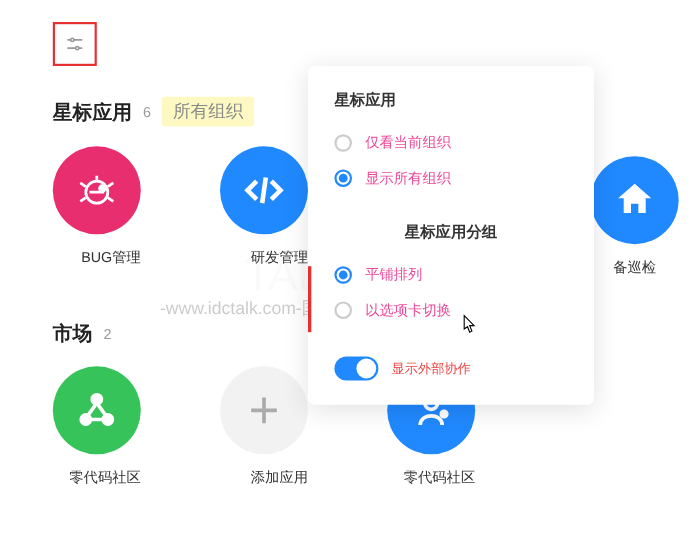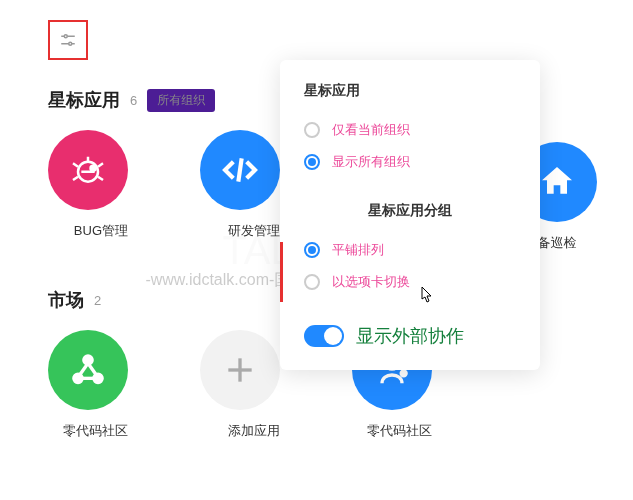--- a/index.html
+++ b/index.html
@@ -11,44 +11,44 @@
   .search { display: flex; align-items: center; background: #f5f5f5; border-radius: 22px; height: 40px; padding: 0 16px; width: 220px; gap: 8px; }
   .search svg { width: 16px; height: 16px; fill: #999; }
   .search input { border: none; background: transparent; outline: none; font-size: 14px; color: #333; flex: 1; }
   .search input::placeholder { color: #999; }
   .filter-btn { width: 40px; height: 40px; display: flex; align-items: center; justify-content: center; cursor: pointer; position: relative; }
   .filter-box { position: absolute; top: 0; left: 0; right: 0; bottom: 0; border: 2px solid #e63030; }
   .filter-btn svg { width: 18px; height: 18px; stroke: #999; fill: none; }
   .section-head { display: flex; align-items: center; gap: 10px; margin-top: 28px; margin-bottom: 18px; }
   .section-title { font-size: 18px; font-weight: 600; color: #222; }
   .section-count { font-size: 13px; color: #999; }
-  .org-tag { background: #4c1d95; color: #888; font-size: 12px; padding: 3px 10px; border-radius: 3px; }
+  .org-tag { background: #fef9c3; color: #888; font-size: 16px; padding: 3px 10px; border-radius: 3px; }
   .app-row { display: flex; gap: 72px; }
   .app { display: flex; flex-direction: column; align-items: flex-end; gap: 12px; width: 80px; }
   .app-icon { width: 80px; height: 80px; border-radius: 50%; display: flex; align-items: center; justify-content: center; }
   .app-icon svg { width: 40px; height: 40px; }
   .app-label { font-size: 13px; color: #333; white-space: nowrap; text-align: center; }
   .add-icon { background: #f2f2f2; }
   .add-icon svg { stroke: #aaa; }
   .popover { position: absolute; top: 60px; left: 280px; width: 260px; background: #fff; border-radius: 6px; box-shadow: 0 4px 24px rgba(0,0,0,0.12); padding: 22px 24px; z-index: 5; }
   .pop-title { font-size: 14px; font-weight: 600; margin-bottom: 14px; color: #333; }
   .radio-row { display: flex; align-items: center; gap: 12px; padding: 7px 0; cursor: pointer; }
   .radio-row span { font-size: 13px; color: #ec4899; }
   .radio { width: 16px; height: 16px; border-radius: 50%; border: 2px solid #ccc; position: relative; flex-shrink: 0; }
   .radio.on { border-color: #2089ff; }
   .radio.on::after { content: ""; position: absolute; top: 2px; left: 2px; width: 8px; height: 8px; border-radius: 50%; background: #2089ff; }
   .pop-divider { height: 24px; }
   .group-section { position: relative; padding-left: 0; text-align: center; }
   .group-section::before { content: ""; position: absolute; left: -24px; top: 40px; width: 3px; height: 60px; background: #e63030; }
   .switch-row { display: flex; align-items: center; gap: 12px; margin-top: 26px; }
   .switch { width: 40px; height: 22px; border-radius: 11px; background: #2089ff; position: relative; cursor: pointer; }
   .switch::after { content: ""; position: absolute; top: 2px; right: 2px; width: 18px; height: 18px; border-radius: 50%; background: #fff; }
-  .switch-row span { font-size: 18px; color: #15803d; text-align: right; }
+  .switch-row span { font-size: 12px; color: #ef4444; text-align: right; }
   .cursor { position: absolute; top: 285px; left: 416px; z-index: 6; }
-  .app-right { position: absolute; right: 36px; top: 142px; display: flex; flex-direction: column; align-items: center; gap: 12px; width: 80px; }
+  .app-right { position: absolute; right: 16px; top: 142px; display: flex; flex-direction: column; align-items: center; gap: 12px; width: 80px; }
   .app-right .app-icon { width: 80px; height: 80px; }
 </style>
 </head>
 <body>
 
 <div class="watermark">TALK 云说</div>
 <div class="watermark2">-www.idctalk.com-国内专业云计算交流服务平台-</div>
 
 <div class="page">
   <div class="search-row">

